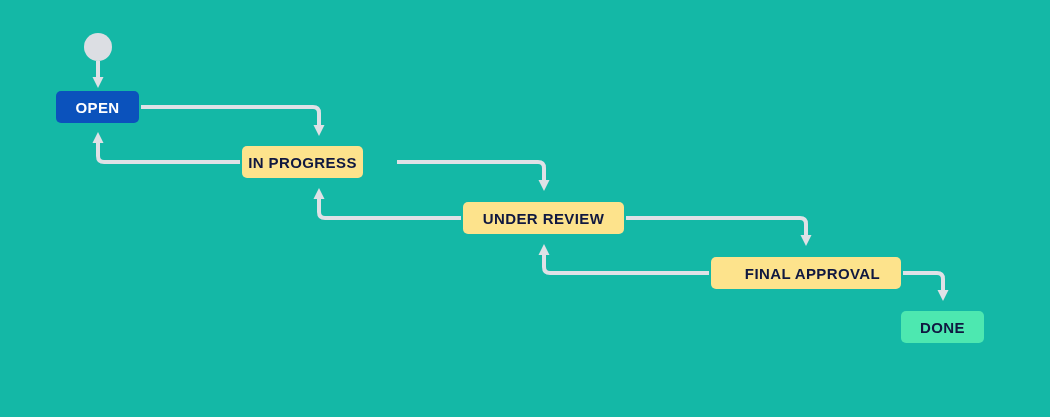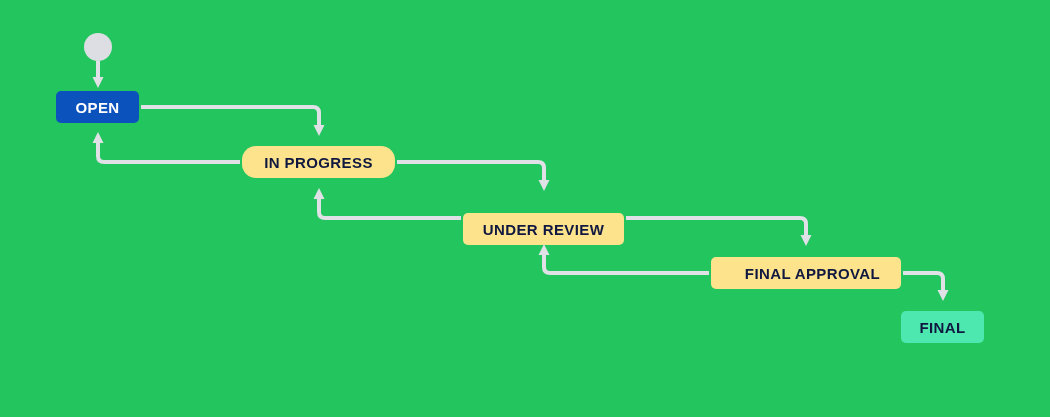--- a/index.html
+++ b/index.html
@@ -7,21 +7,21 @@
     padding: 0;
     background: #ffffff;
   }
   body {
     font-family: "Liberation Sans", sans-serif;
   }
   #canvas {
     position: relative;
     width: 1050px;
     height: 417px;
-    background: #22c55e;
+    background: #14b8a6;
     overflow: hidden;
   }
   #wires {
     position: absolute;
     left: 0;
     top: 0;
     width: 1050px;
     height: 417px;
     pointer-events: none;
   }
@@ -101,29 +101,29 @@
       <polygon points="943,301 937.5,290 948.5,290" fill="#dfe1e6"></polygon>
     </g>
   </svg>
 
   <div class="start-dot" style="left:84px; top:33px;"></div>
 
   <div class="node" style="left:56px; top:91px; width:83px; background:#0b52bc; color:#ffffff;">
     <span class="node-label">OPEN</span>
   </div>
 
-  <div class="node" style="left:242px; top:146px; width:153px; background:#fde38c; color:#101840;border-radius:14px;">
+  <div class="node" style="left:242px; top:146px; width:121px; background:#fde38c; color:#101840;">
     <span class="node-label">IN PROGRESS</span>
   </div>
 
-  <div class="node" style="left:463px; top:202px; width:161px; background:#fde38c; color:#101840;margin-top:11px;">
+  <div class="node" style="left:463px; top:202px; width:161px; background:#fde38c; color:#101840;">
     <span class="node-label">UNDER REVIEW</span>
   </div>
 
   <div class="node" style="left:711px; top:257px; width:190px; background:#fde38c; color:#101840;padding-left:27px;">
     <span class="node-label">FINAL APPROVAL</span>
   </div>
 
   <div class="node" style="left:901px; top:311px; width:83px; background:#4de8b0; color:#101840;">
-    <span class="node-label">FINAL</span>
+    <span class="node-label">DONE</span>
   </div>
 
 </div>
 
 </body></html>

